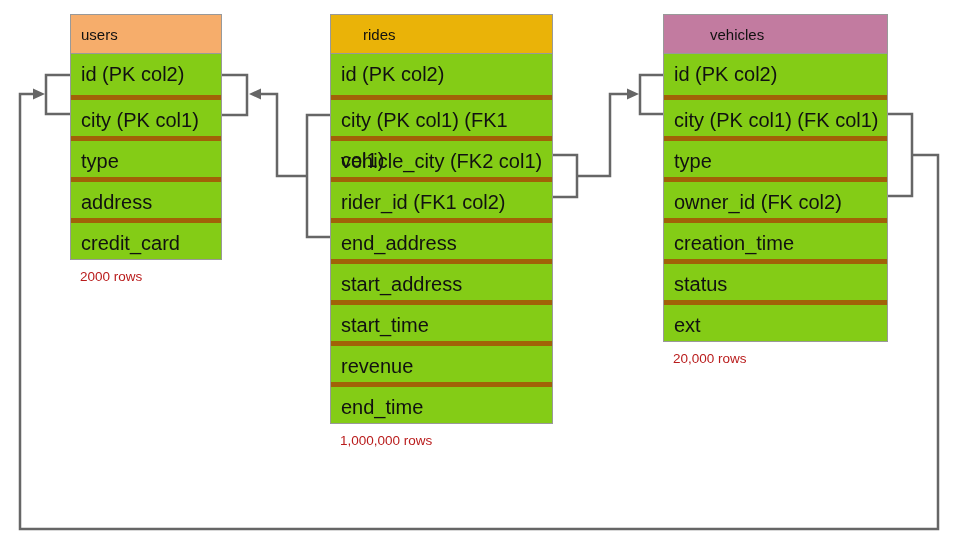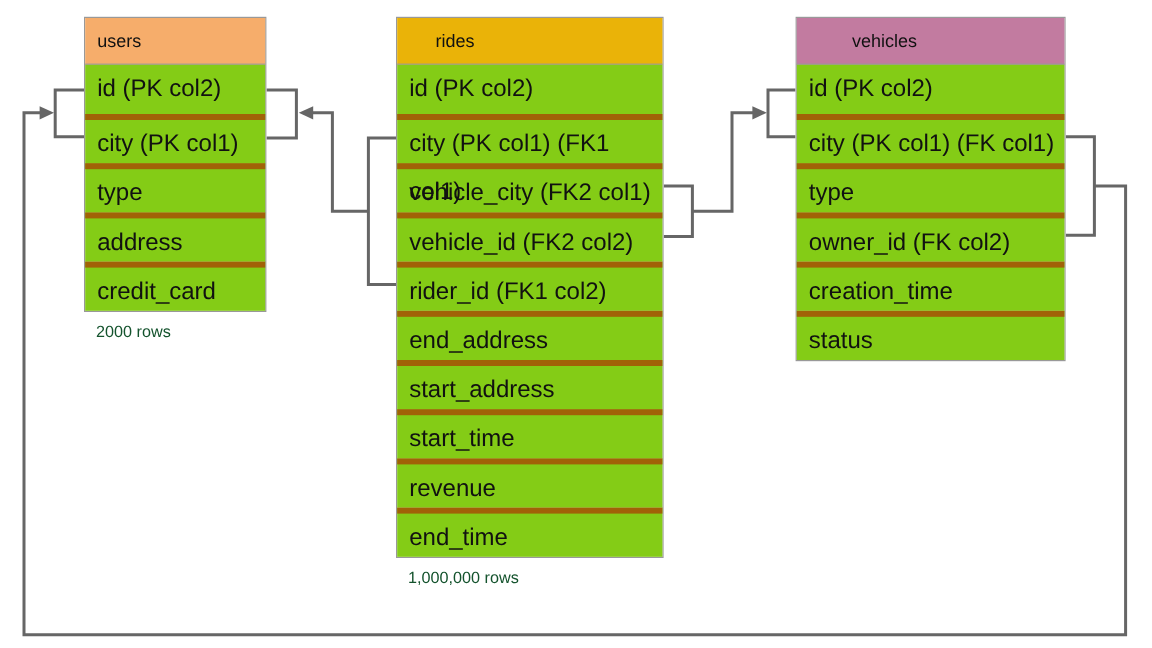--- a/index.html
+++ b/index.html
@@ -38,21 +38,21 @@
     padding-left: 10px;
     font-size: 20px;
     box-sizing: border-box;
     background: #84cc16;
   }
   .tbl-row + .tbl-row { border-top: 5px solid #a16207; }
   .tbl-footer {
     margin-top: 9px;
     padding-left: 10px;
     font-size: 13.5px;
-    color: #14532d;
+    color: #b91c1c;
   }
 
   .users-wrap    { left: 70px;  top: 14px; width: 152px; }
   .rides-wrap    { left: 330px; top: 14px; width: 223px; }
   .vehicles-wrap { left: 663px; top: 14px; width: 225px; }
 
   .users-header    { background: #F6AD6B; }
   .rides-header    { background: #eab308; padding-left: 32px; }
   .vehicles-header { background: #C27BA0; padding-left: 46px; }
 </style>
@@ -96,36 +96,37 @@
     </div>
     <div class="tbl-footer">2000 rows</div>
   </div>
 
   <div class="table-wrap rides-wrap">
     <div class="tbl">
       <div class="tbl-header rides-header">rides</div>
       <div class="tbl-row">id (PK col2)</div>
       <div class="tbl-row">city (PK col1) (FK1 col1)</div>
       <div class="tbl-row">vehicle_city (FK2 col1)</div>
-      <div class="tbl-row">vehicle_id (FK2 col2)</div>
       <div class="tbl-row">rider_id (FK1 col2)</div>
       <div class="tbl-row">end_address</div>
       <div class="tbl-row">start_address</div>
       <div class="tbl-row">start_time</div>
       <div class="tbl-row">revenue</div>
       <div class="tbl-row">end_time</div>
     </div>
     <div class="tbl-footer">1,000,000 rows</div>
   </div>
 
   <div class="table-wrap vehicles-wrap">
     <div class="tbl">
       <div class="tbl-header vehicles-header">vehicles</div>
       <div class="tbl-row">id (PK col2)</div>
       <div class="tbl-row">city (PK col1) (FK col1)</div>
       <div class="tbl-row">type</div>
       <div class="tbl-row">owner_id (FK col2)</div>
       <div class="tbl-row">creation_time</div>
       <div class="tbl-row">status</div>
+      <div class="tbl-row">ext</div>
     </div>
+    <div class="tbl-footer">20,000 rows</div>
   </div>
 
 </div>
 
 </body></html>

